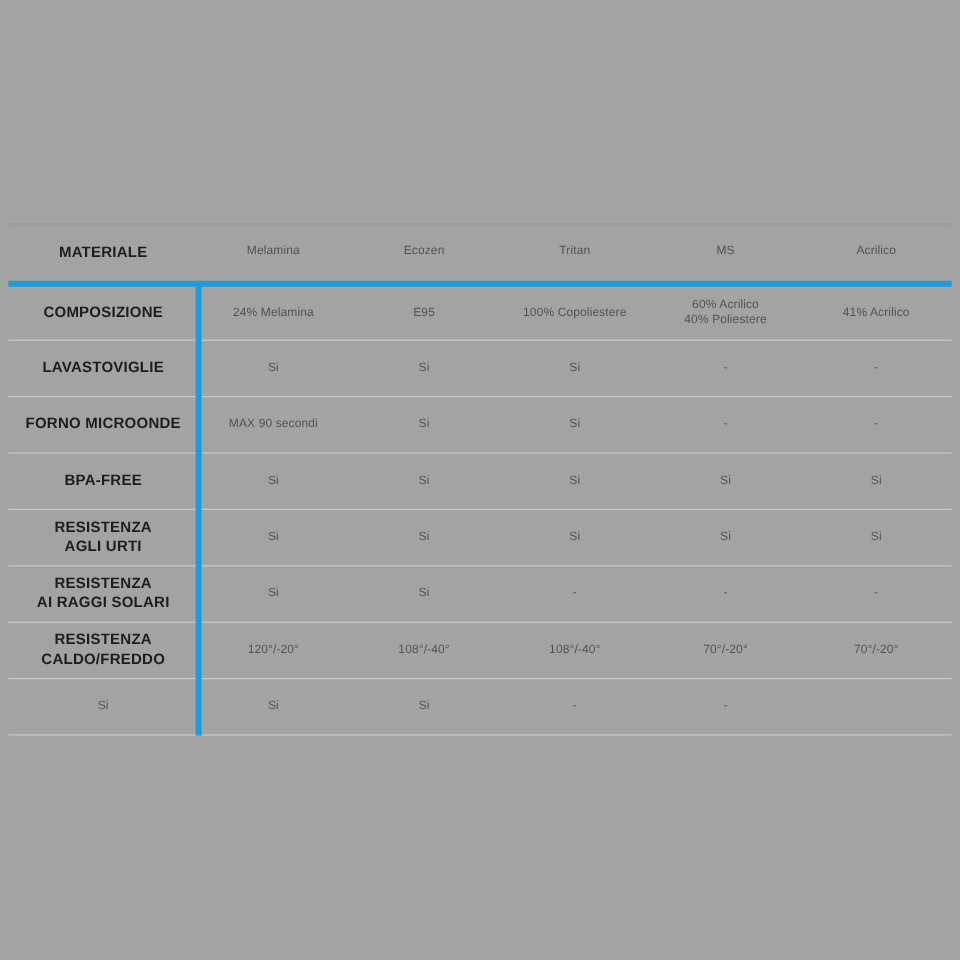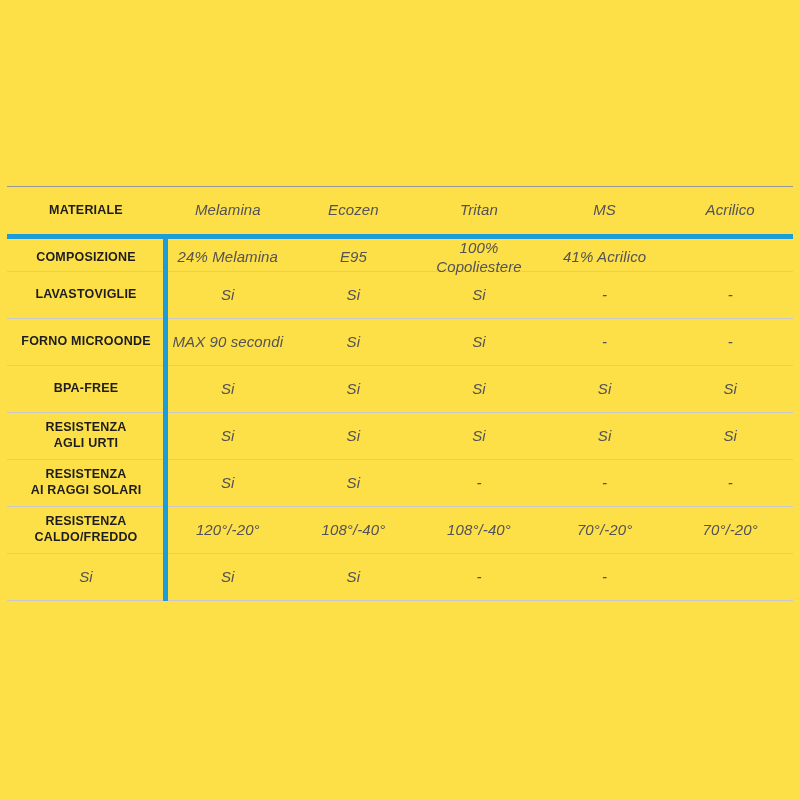--- a/index.html
+++ b/index.html
@@ -15,21 +15,21 @@
     --accent: #1e9cd8;
     --top-rule: #97979b;
     --row-rule: #c9c9cd;
     --label-color: #1d1d1f;
     --value-color: #525257;
   }
   .page {
     position: relative;
     width: 800px;
     height: 800px;
-    background: #fde047;
+    background: #a3a3a3;
     overflow: hidden;
   }
   .table-wrap {
     position: absolute;
     left: 7px;
     top: 186px;
     width: 786px;
   }
   .header-row {
     display: grid;
@@ -55,38 +55,37 @@
     z-index: 2;
   }
   .row {
     display: grid;
     grid-template-columns: 158px repeat(5, 1fr);
     height: 47px;
     box-sizing: border-box;
     border-bottom: 1px solid var(--row-rule);
     align-items: center;
   }
-  .row.first { height: 33px; }
+  .row.first { height: 45px; }
   .cell {
     text-align: center;
     white-space: pre-line;
     line-height: 1.25;
     padding: 0 4px;
   }
   .cell.label {
     font-weight: bold;
     font-size: 12.5px;
     letter-spacing: 0.2px;
     color: var(--label-color);
   }
   .cell.value, .cell.colhead {
-    font-size: 15px;
+    font-size: 10px;
     letter-spacing: 0.1px;
     color: var(--value-color);
-    font-style: italic;
   }
 </style>
 </head>
 <body>
 
 <div class="page">
   <div class="table-wrap">
 
     <div class="header-row">
       <div class="cell label">MATERIALE</div>
@@ -100,20 +99,22 @@
     <div class="blue-bar"></div>
 
     <div class="tbody">
       <div class="blue-vert"></div>
 
       <div class="row first">
         <div class="cell label">COMPOSIZIONE</div>
         <div class="cell value">24% Melamina</div>
         <div class="cell value">E95</div>
         <div class="cell value">100% Copoliestere</div>
+        <div class="cell value">60% Acrilico
+40% Poliestere</div>
         <div class="cell value">41% Acrilico</div>
       </div>
 
       <div class="row">
         <div class="cell label">LAVASTOVIGLIE</div>
         <div class="cell value">Si</div>
         <div class="cell value">Si</div>
         <div class="cell value">Si</div>
         <div class="cell value">-</div>
         <div class="cell value">-</div>

